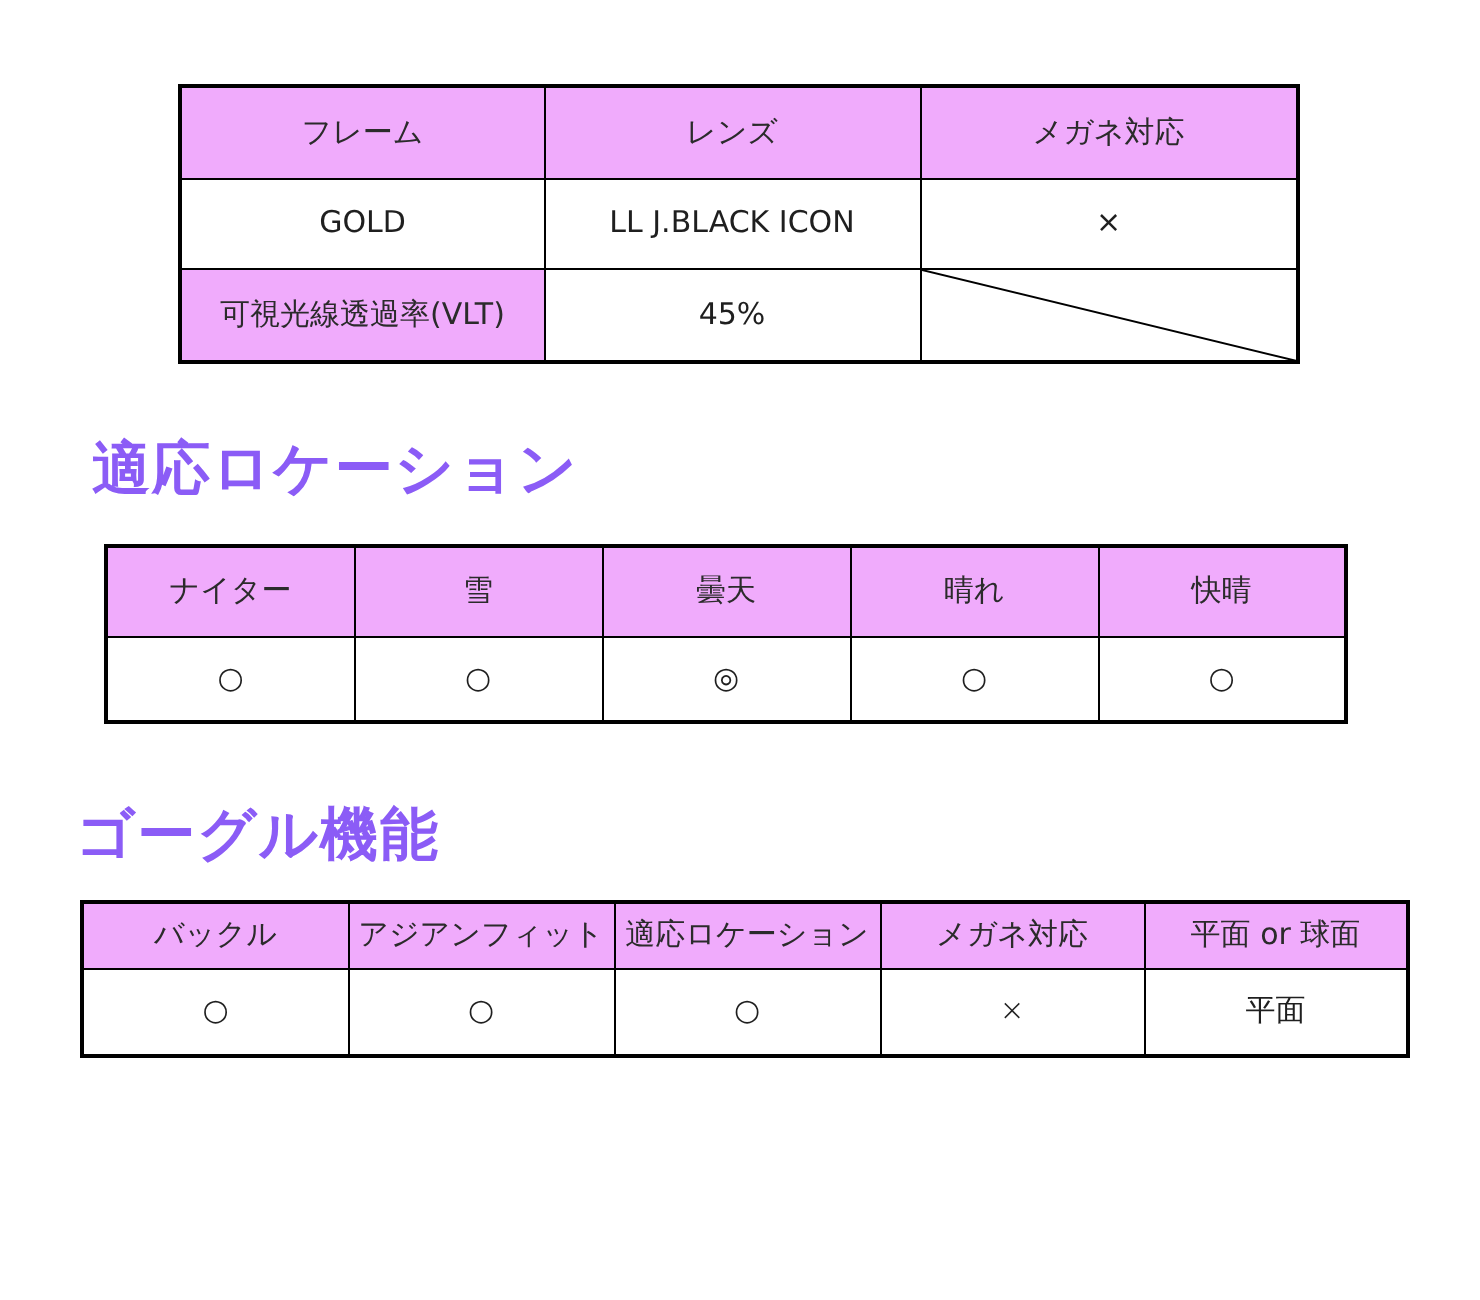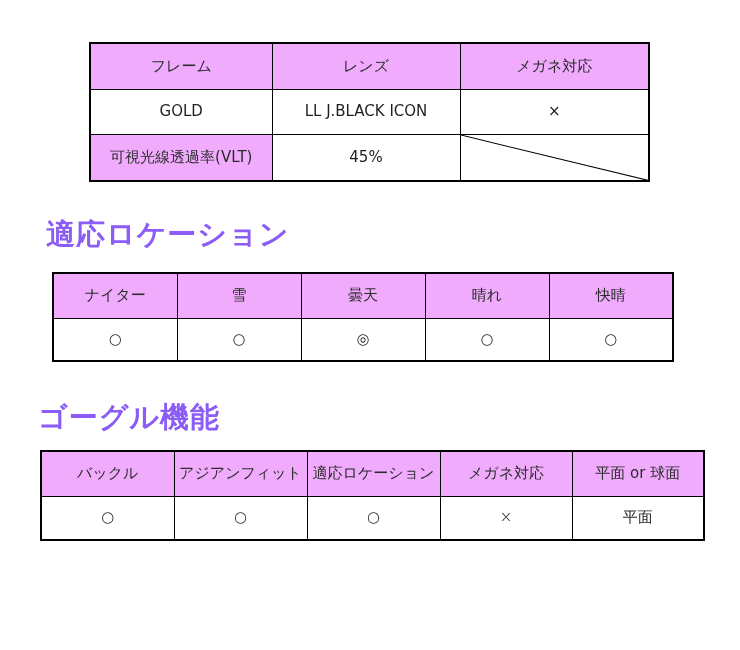--- a/index.html
+++ b/index.html
@@ -118,21 +118,21 @@
 
   <table class="tbl" style="left:40px; top:450px; width:663px;">
     <colgroup>
       <col style="width:133px">
         <col style="width:133px">
         <col style="width:133px">
         <col style="width:132px">
         <col style="width:132px">
     </colgroup>
     <tbody>
-      <tr style="height:45px;">
+      <tr style="height:33px;">
         <td class="hd">バックル</td>
         <td class="hd">アジアンフィット</td>
         <td class="hd">適応ロケーション</td>
         <td class="hd">メガネ対応</td>
         <td class="hd">平面 or 球面</td>
       </tr>
       <tr style="height:44px;">
         <td class="sym">○</td>
         <td class="sym">○</td>
         <td class="sym">○</td>

